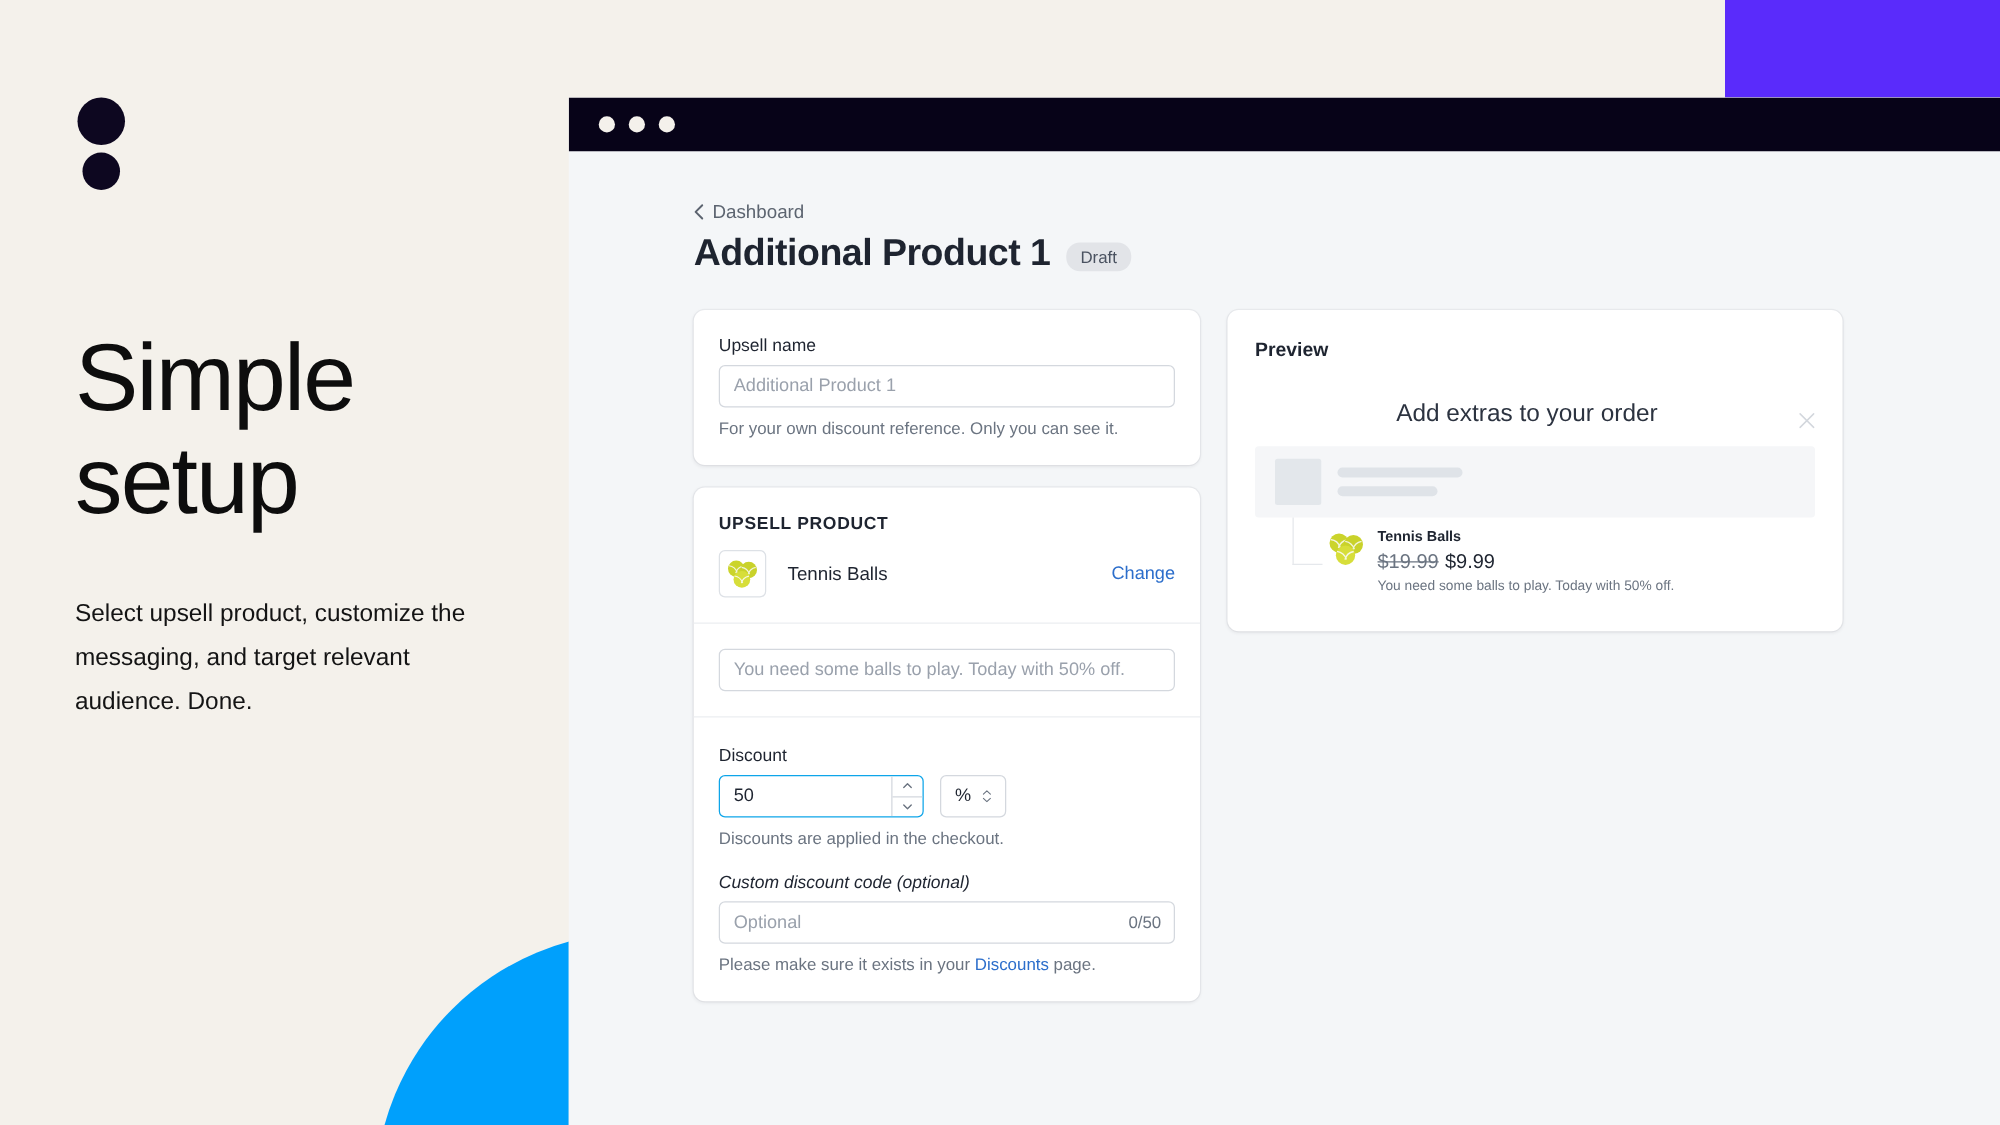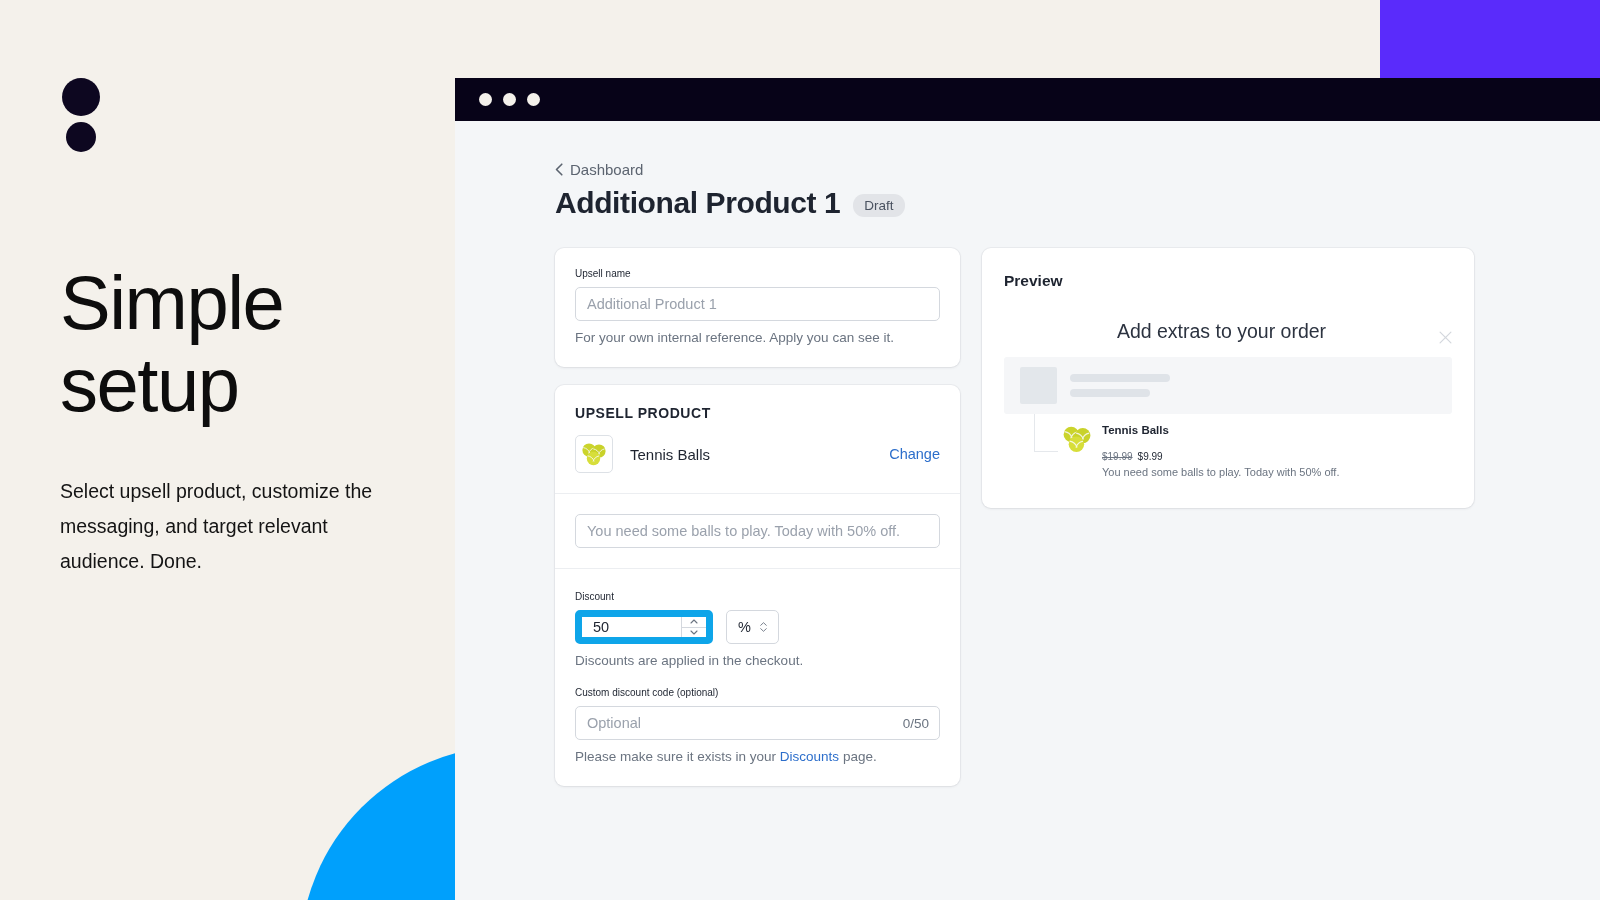--- a/index.html
+++ b/index.html
@@ -92,21 +92,21 @@
 
   .card {
     background: #FFFFFF; border-radius: 9px;
     box-shadow: 0 0 0 1px rgba(23,31,43,0.045), 0 1px 3px rgba(23,31,43,0.07);
   }
   .card + .card { margin-top: 18px; }
   .card-pad { padding: 20px 20px 22px 20px; }
   .divider { height: 1px; background: #ECEEF1; }
 
   .field-label {
-    font-size: 10px; color: #1E2430; margin-bottom: 8px; display: block;
+    font-size: 14px; color: #1E2430; margin-bottom: 8px; display: block;
   }
   .input {
     width: 100%; height: 34px;
     border: 1px solid #D4D8DE; border-radius: 5px;
     background: #fff; padding: 0 11px;
     font-size: 14.5px; font-family: "Liberation Sans", sans-serif;
     color: #1E2430;
   }
   .input::placeholder { color: #9AA1AC; }
   .hint { font-size: 13.5px; color: #6B7481; margin-top: 9px; }
@@ -131,22 +131,22 @@
     width: 17px; height: 17px; border: 1.5px solid #6C7BD4; border-radius: 4px;
     background: #fff; display: flex; align-items: center; justify-content: center;
     flex: 0 0 auto;
   }
   .checkbox svg { width: 11px; height: 11px; }
   .check-label { font-size: 14.5px; color: #1E2430; }
 
   
   .discount-row { display: flex; align-items: stretch; gap: 13px; }
   .stepper {
-    display: flex; width: 138px; height: 34px;
-    border: 7px solid #0ea5e9; border-radius: 5px; background: #fff; overflow: hidden;
+    display: flex; width: 164px; height: 34px;
+    border: 1px solid #0ea5e9; border-radius: 5px; background: #fff; overflow: hidden;
   }
   .stepper input {
     flex: 1; border: none; outline: none; padding: 0 11px;
     font-size: 14.5px; font-family: "Liberation Sans", sans-serif; color: #1E2430;
     background: transparent; width: 100%;
   }
   .spin {
     width: 25px; border-left: 1px solid #D4D8DE;
     display: flex; flex-direction: column;
   }
@@ -194,21 +194,21 @@
   .sk-bar.w2 { width: 80px; }
 
   .tree-row { display: flex; margin-top: 0px; padding-left: 30px; }
   .tree-line {
     width: 24px; height: 38px; border-left: 1px solid #E5E8EC;
     border-bottom: 1px solid #E5E8EC; flex: 0 0 auto;
   }
   .prev-item { display: flex; gap: 10px; margin-top: 10px; margin-left: 4px; }
   .prev-thumb { width: 30px; height: 30px; display: flex; align-items: center; justify-content: center; flex: 0 0 auto; }
   .prev-name { font-size: 11.5px; font-weight: 700; color: #1E2430; }
-  .prev-prices { font-size: 10px; color: #1E2430; margin-top: 15px; }
+  .prev-prices { font-size: 16px; color: #1E2430; margin-top: 5px; }
   .prev-prices .old { color: #6B7481; text-decoration: line-through; margin-right: 5px; }
   .prev-desc { font-size: 11px; color: #6B7481; margin-top: 4px; }
 
   .tennis svg { display: block; }
 </style>
 </head>
 <body>
 
 <div id="stage">
 
@@ -251,21 +251,21 @@
       </div>
 
       <div class="cols">
 
         <div class="col-main">
 
           <div class="card">
             <div class="card-pad">
               <label class="field-label">Upsell name</label>
               <input class="input" type="text" placeholder="Additional Product 1" style="">
-              <div class="hint">For your own internal reference. Apply you can see it.</div>
+              <div class="hint">For your own discount reference. Only you can see it.</div>
             </div>
           </div>
 
           <div class="card">
             <div class="card-pad" style="padding-bottom:20px;">
               <div class="section-label">UPSELL PRODUCT</div>
               <div class="product-row">
                 <div class="thumb tennis">
                   <svg width="26" height="24" viewBox="0 0 26 24">
                     <circle cx="8" cy="8" r="6.6" fill="#CBD42B"></circle>
@@ -318,21 +318,21 @@
                         <path d="M0.7 3.3L3.5 0.7l2.8 2.6" stroke="currentColor" stroke-width="0.9" stroke-linecap="round" stroke-linejoin="round"></path>
                       </svg>
                     <svg viewBox="0 0 7 4" fill="none">
                         <path d="M0.7 0.7L3.5 3.3l2.8-2.6" stroke="currentColor" stroke-width="0.9" stroke-linecap="round" stroke-linejoin="round"></path>
                       </svg>
                   </span>
                 </div>
               </div>
               <div class="hint">Discounts are applied in the checkout.</div>
 
-              <label class="field-label" style="margin-top:19px;">Custom discount code (optional)</label>
+              <label class="field-label" style="margin-top:19px;font-style:italic;">Custom discount code (optional)</label>
               <div class="input-with-counter">
                 <input class="input" type="text" placeholder="Optional" style="">
                 <span class="counter">0/50</span>
               </div>
               <div class="hint">
                 <span>Please make sure it exists in your </span><span class="link">Discounts</span><span> page.</span>
               </div>
             </div>
           </div>
         </div>

